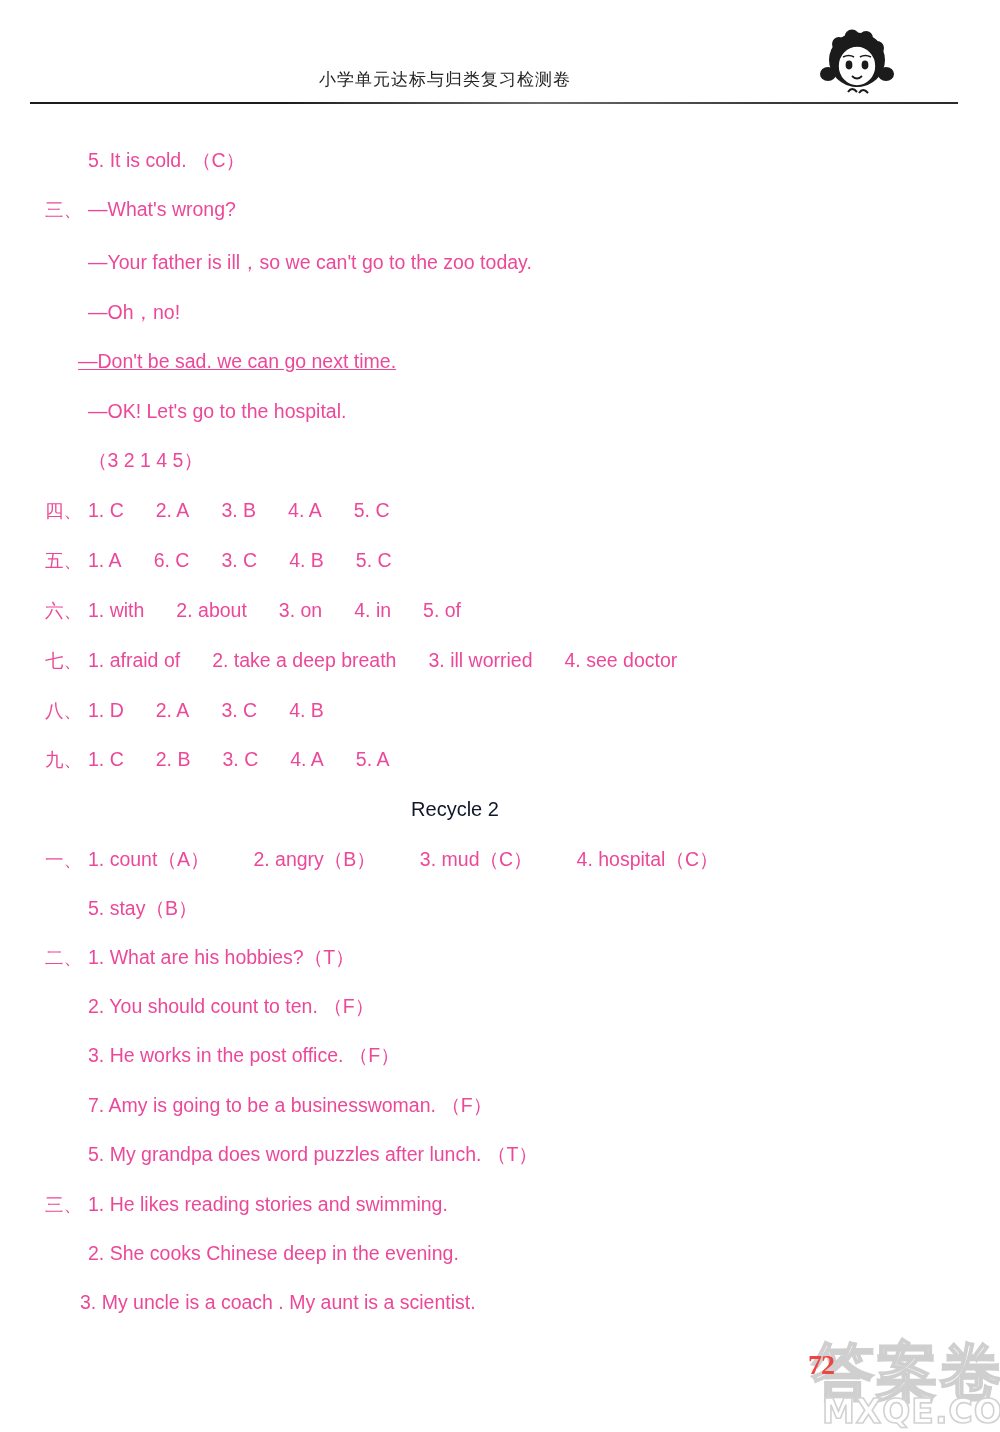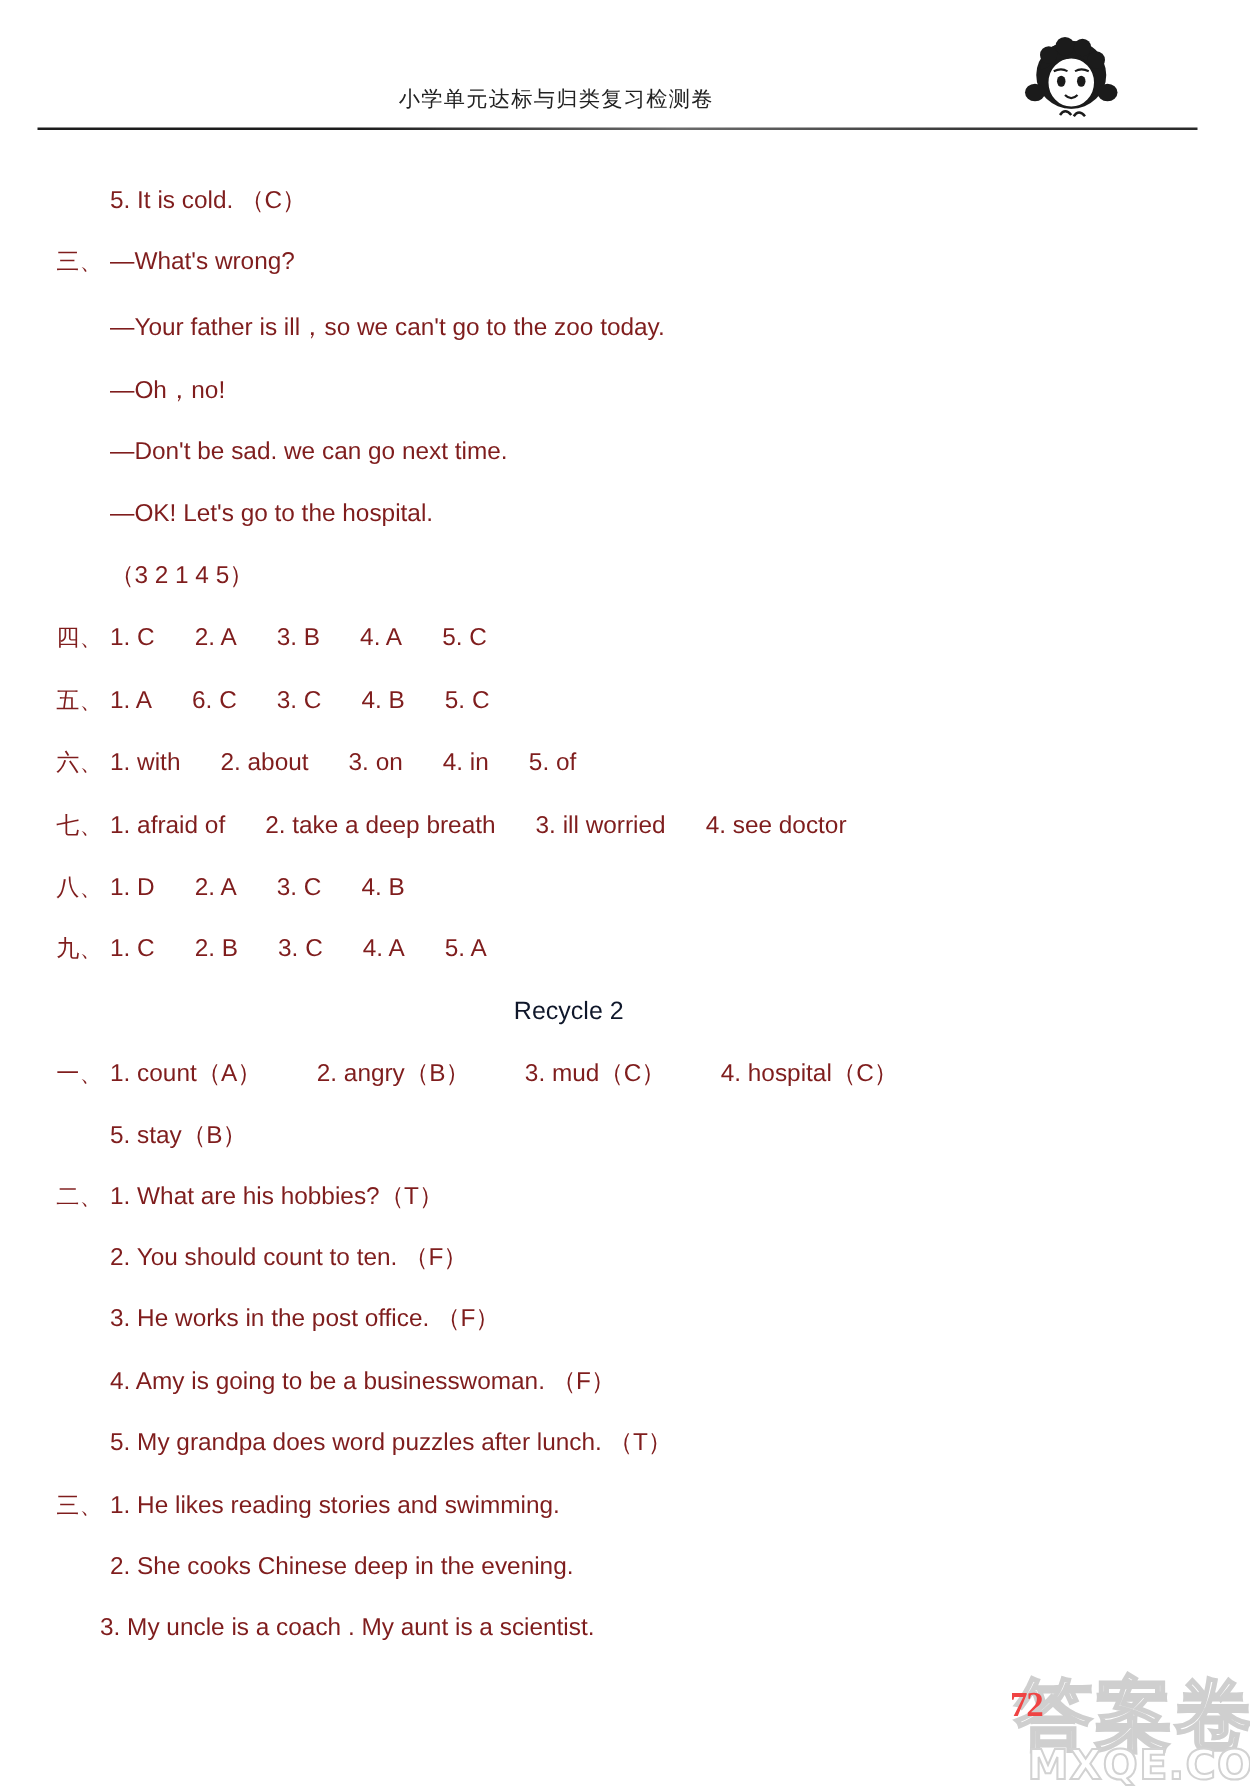--- a/index.html
+++ b/index.html
@@ -56,21 +56,21 @@
     width: 90px;
     height: 86px;
   }
 
   
   .line {
     position: absolute;
     white-space: nowrap;
     font-size: 19.5px;
     line-height: 1.1;
-    color: #7f1d1d;
+    color: #ec4899;
   }
   .marker {
     display: inline-block;
     width: 43px;
     font-family: "DejaVu Sans", sans-serif;
     font-size: 18.5px;
   }
   .sp3 { display: inline-block; width: 32px; }
   .sp4 { display: inline-block; width: 44px; }
 
@@ -166,21 +166,21 @@
     </svg>
   </div>
 
   <div class="line" style="left:88px; top:150px;">5.  It is cold.  （C）</div>
 
   <div class="line" style="left:45px; top:199px;">
     <span class="marker">三、</span><span>—What's wrong?</span>
   </div>
   <div class="line" style="left:88px; top:252px;">—Your father is ill，so we can't go to the zoo today.</div>
   <div class="line" style="left:88px; top:302px;">—Oh，no!</div>
-  <div class="line" style="left:88px; top:351px;">—Don't be sad. we can go next time.</div>
+  <div class="line" style="left:78px; top:351px;text-decoration:underline;">—Don't be sad. we can go next time.</div>
   <div class="line" style="left:88px; top:401px;">—OK! Let's go to the hospital.</div>
   <div class="line" style="left:88px; top:450px;">（3     2     1     4     5）</div>
 
   <div class="line" style="left:45px; top:500px;">
     <span class="marker">四、</span><span>1. C</span><span class="sp3"></span><span>2. A</span><span class="sp3"></span><span>3. B</span><span class="sp3"></span><span>4. A</span><span class="sp3"></span><span>5. C</span>
   </div>
 
   <div class="line" style="left:45px; top:550px;">
     <span class="marker">五、</span><span>1. A</span><span class="sp3"></span><span>6. C</span><span class="sp3"></span><span>3. C</span><span class="sp3"></span><span>4. B</span><span class="sp3"></span><span>5. C</span>
   </div>
@@ -206,21 +206,21 @@
   <div class="line" style="left:45px; top:849px;">
     <span class="marker">一、</span><span>1. count（A）</span><span class="sp4"></span><span>2. angry（B）</span><span class="sp4"></span><span>3. mud（C）</span><span class="sp4"></span><span>4. hospital（C）</span>
   </div>
   <div class="line" style="left:88px; top:898px;">5. stay（B）</div>
 
   <div class="line" style="left:45px; top:947px;">
     <span class="marker">二、</span><span>1. What are his hobbies?（T）</span>
   </div>
   <div class="line" style="left:88px; top:996px;">2. You should count to ten.  （F）</div>
   <div class="line" style="left:88px; top:1045px;">3. He works in the post office.  （F）</div>
-  <div class="line" style="left:88px; top:1095px;">4. Amy is going to be a businesswoman.  （F）</div>
+  <div class="line" style="left:88px; top:1095px;">7. Amy is going to be a businesswoman.  （F）</div>
   <div class="line" style="left:88px; top:1144px;">5. My grandpa does word puzzles after lunch.  （T）</div>
 
   <div class="line" style="left:45px; top:1194px;">
     <span class="marker">三、</span><span>1. He likes </span><span class="u">reading</span><span> </span><span class="u">stories</span><span> and </span><span class="u">swimming</span><span>.</span>
   </div>
 
   <div class="line" style="left:88px; top:1243px;">
     <span>2. She </span><span class="u">cooks</span><span> </span><span class="u">Chinese</span><span> </span><span class="u">deep</span><span> in the evening.</span>
   </div>
 

